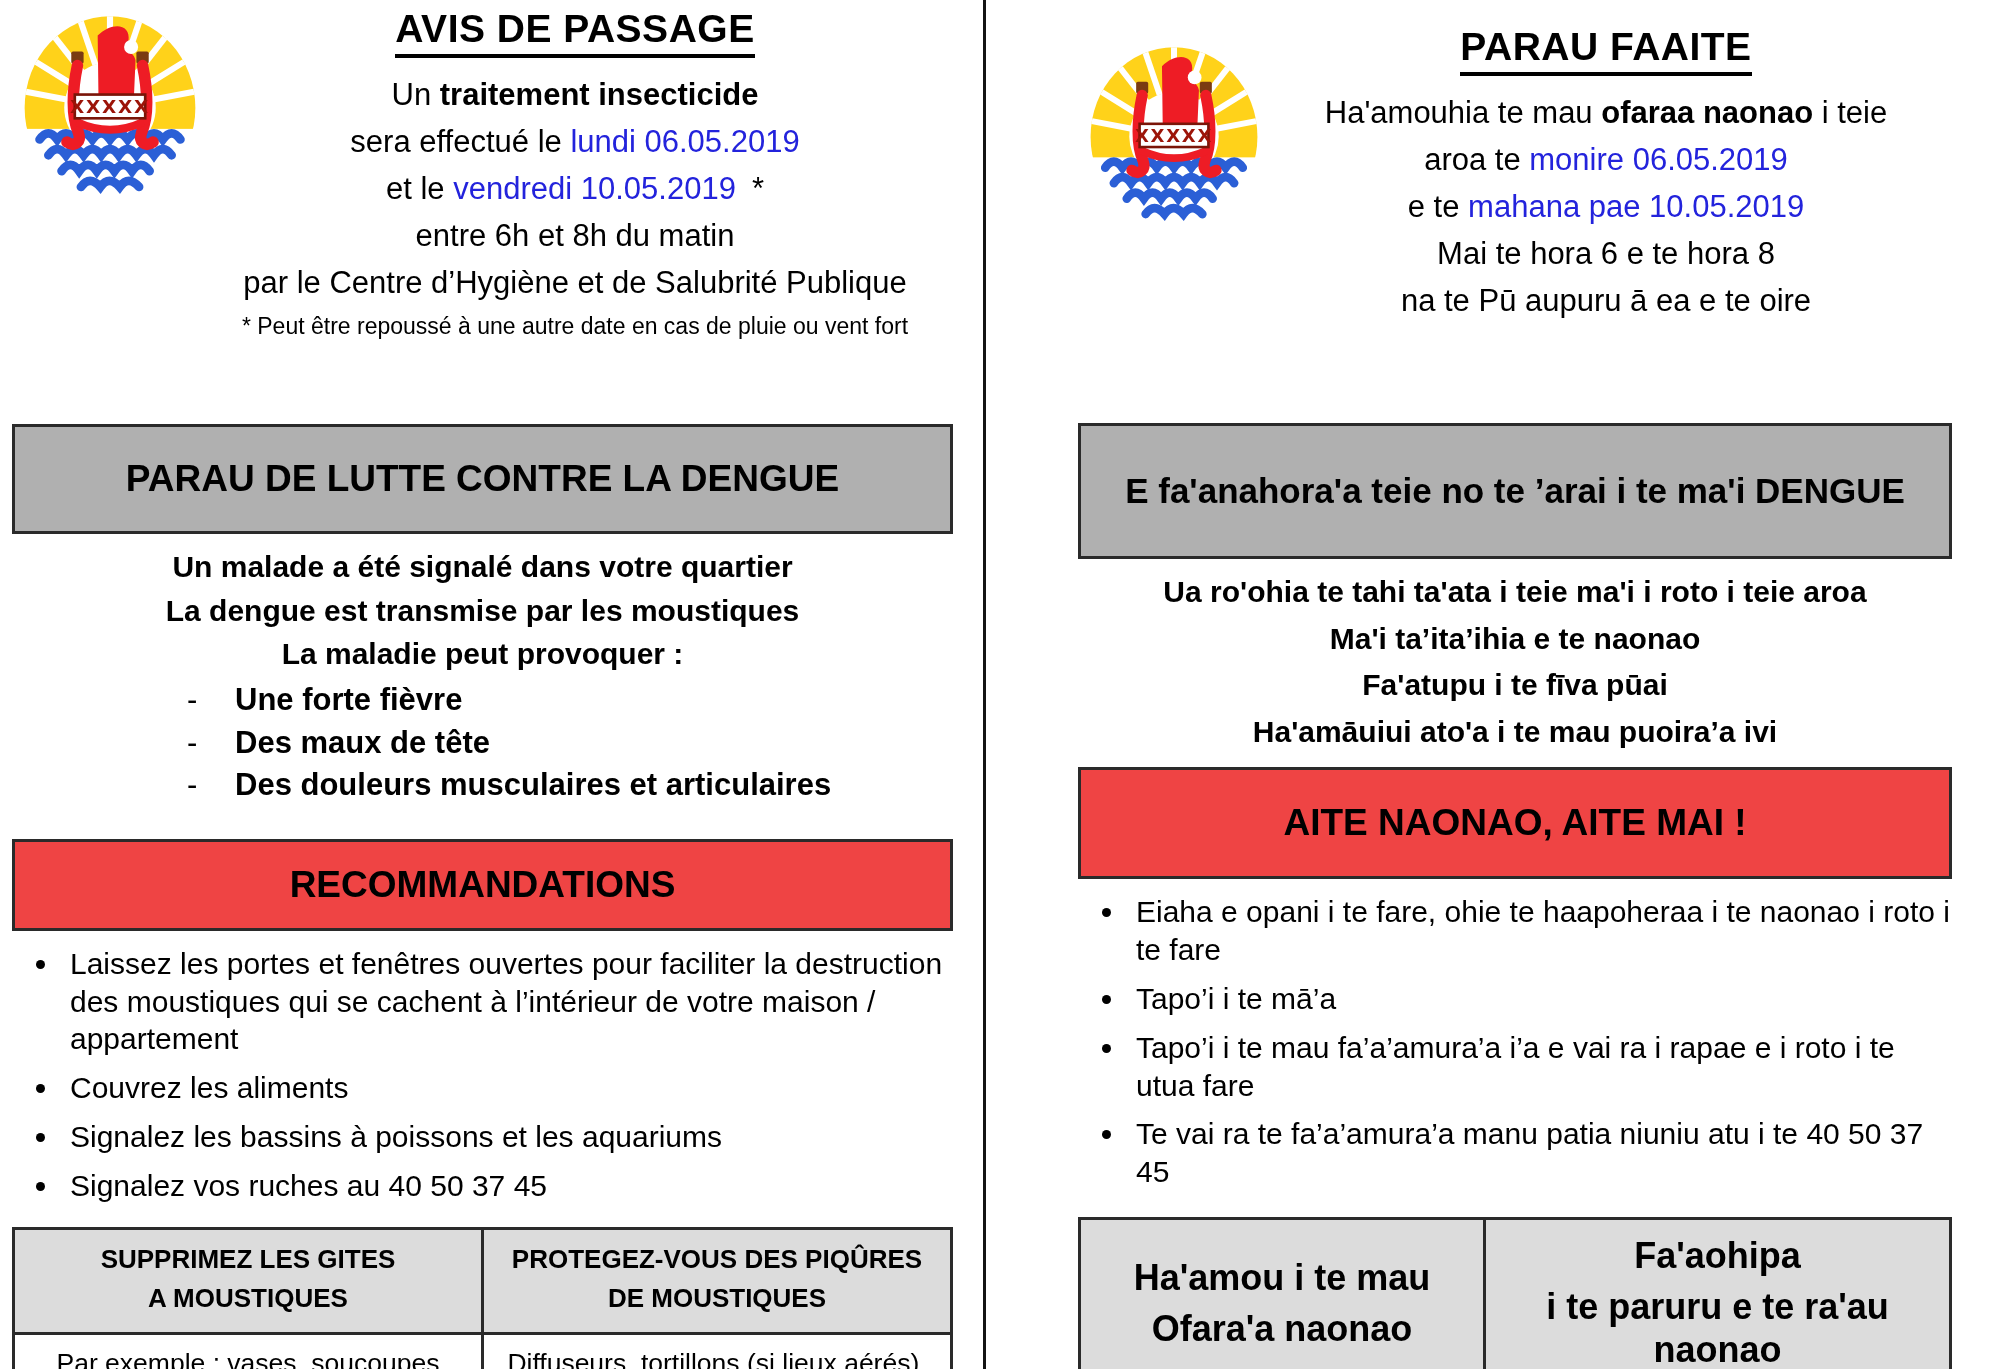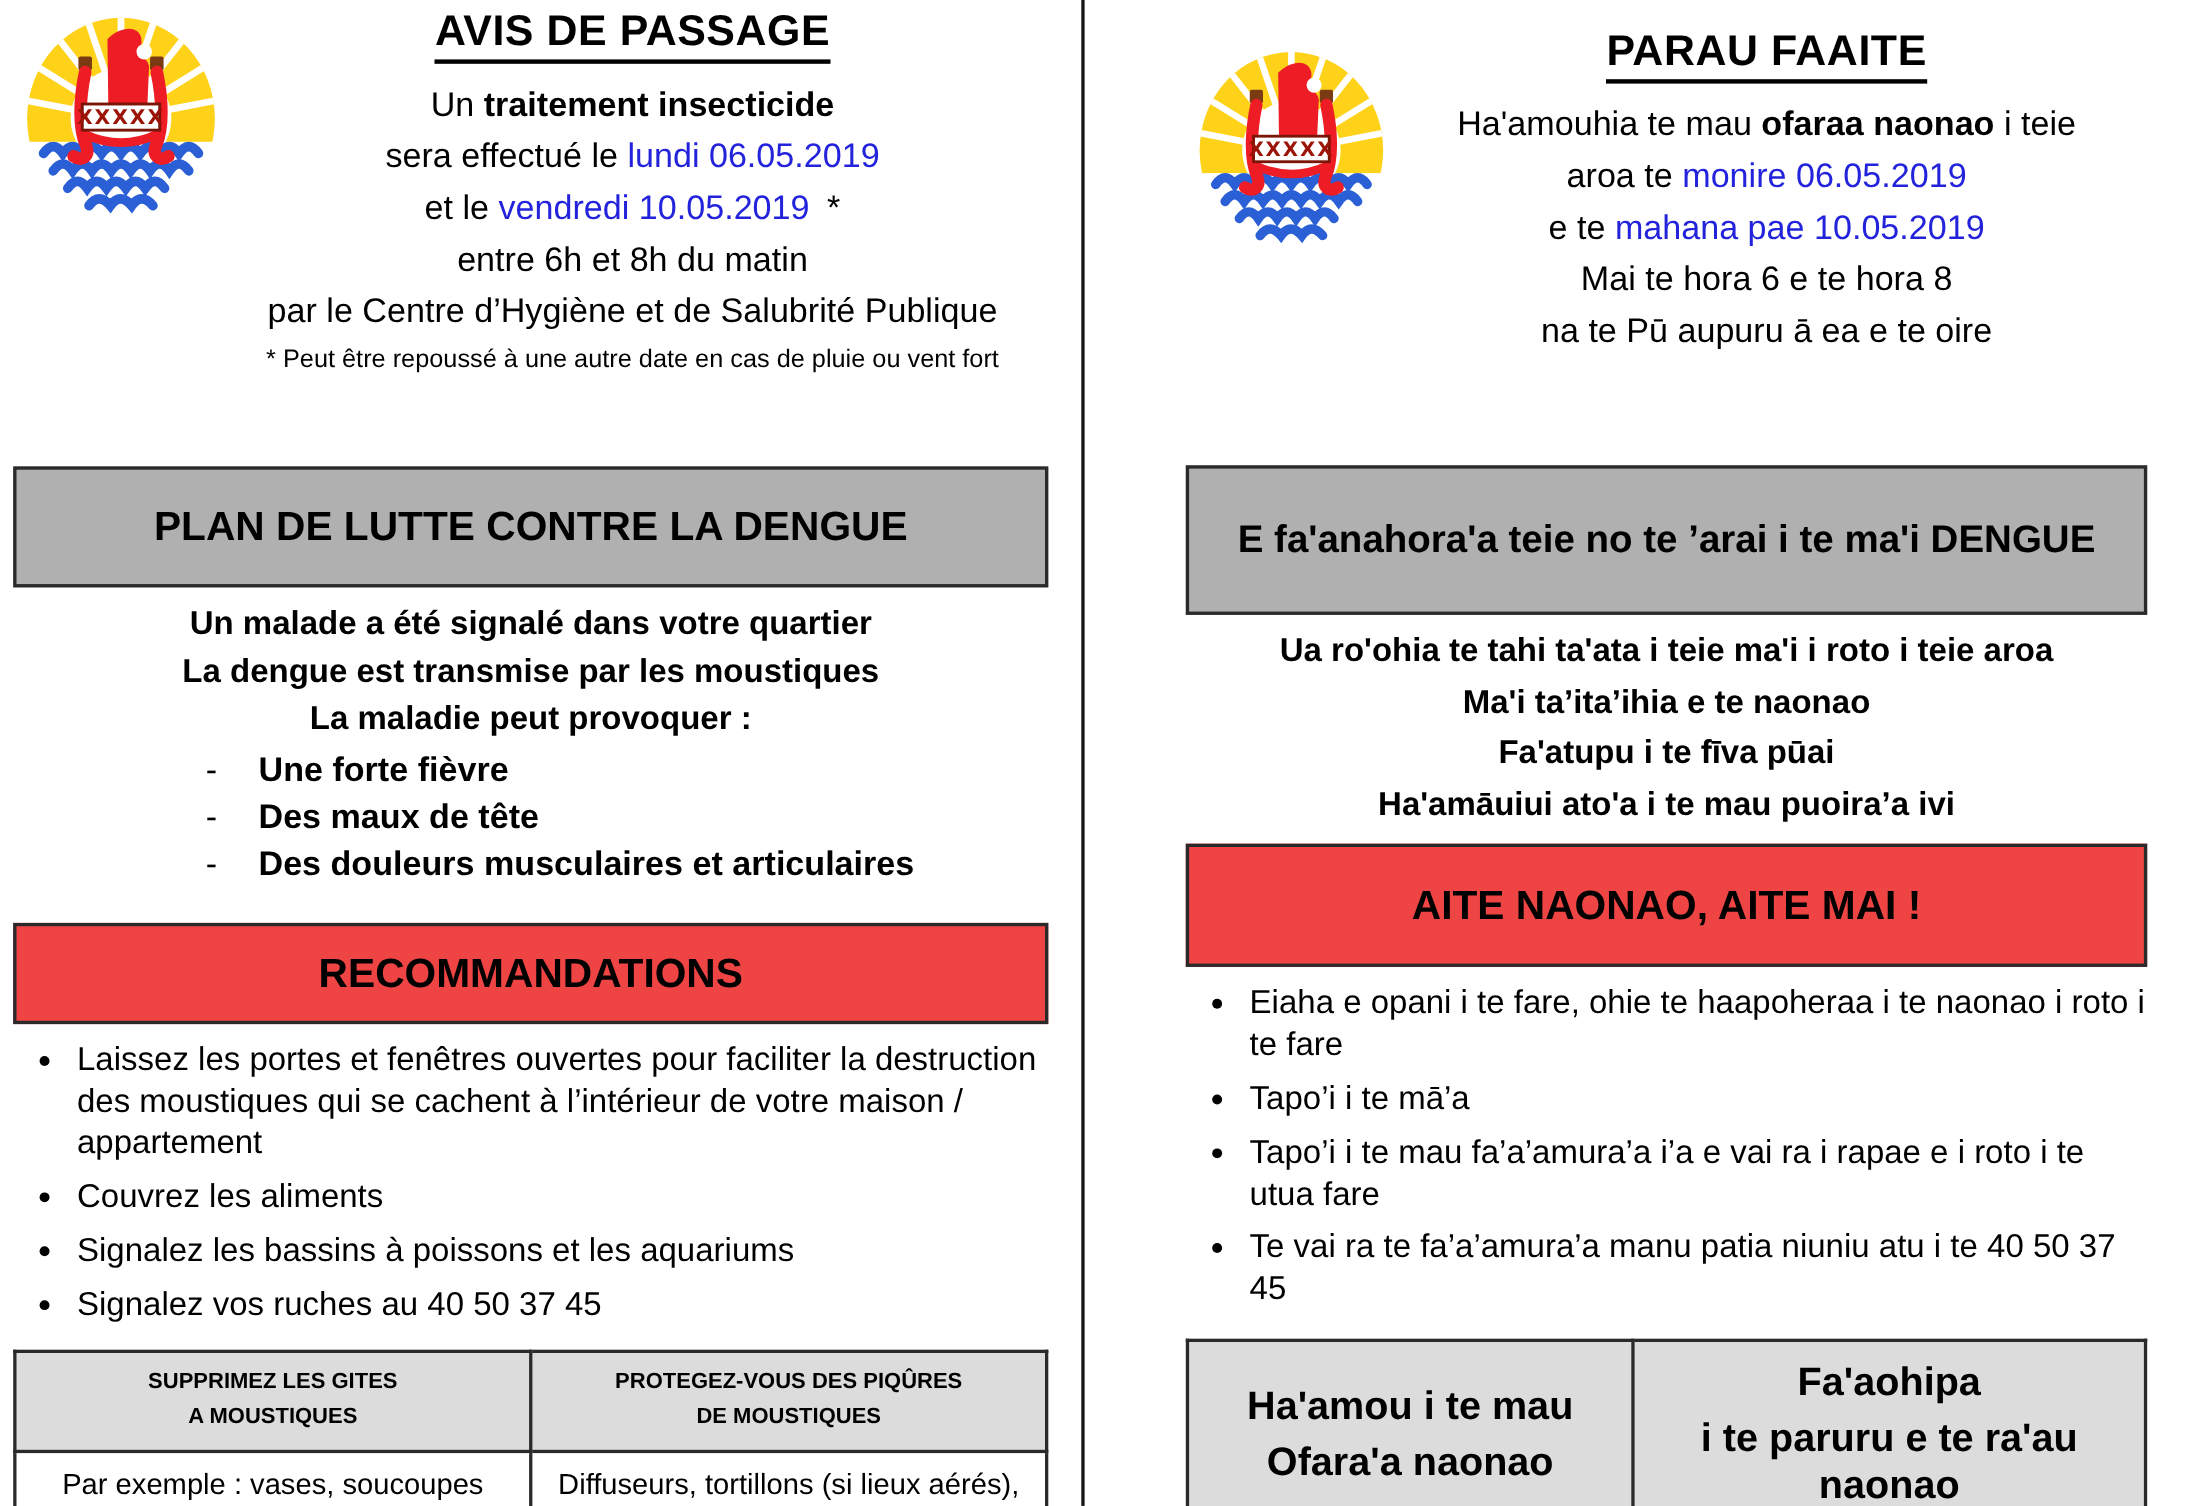--- a/index.html
+++ b/index.html
@@ -65,21 +65,21 @@
   .bullets li::before {
     content:""; position:absolute; left:-34px; top:15px;
     width:9px; height:9px; border-radius:50%; background:#000;
   }
 
   
   table.tips { border-collapse:collapse; width:100%; text-align:center; margin-top:22px; }
   .col-right table.tips { margin-top:26px; }
   table.tips, table.tips th, table.tips td { border:3px solid #2a2a2a; }
   table.tips th { background:#DCDCDC; font-weight:bold; padding:8px 6px 10px; }
-  .col-left  table.tips th { font-size:20px; width:49.5%; }
+  .col-left  table.tips th { font-size:26px; width:49.5%; }
   .col-right table.tips th { font-size:36px; }
   .col-right table.tips th.w1 { width:46.5%; }
   table.tips th .thline { display:block; margin:6px 0 8px; line-height:1.2; }
   table.tips td { background:#fff; vertical-align:top; font-weight:normal; }
   .col-left  table.tips td { font-size:26.5px; line-height:1.28; padding:12px 10px 22px; }
   .col-right table.tips td { font-size:29px;  line-height:1.35; padding:18px 12px 26px; }
 
   .hidden-defs { position:absolute; width:0; height:0; overflow:hidden; }
 </style>
 </head>
@@ -135,21 +135,21 @@
         <p class="intro-line"><span>Un </span><span class="b">traitement insecticide</span></p>
         <p class="intro-line"><span>sera effectué le </span><span class="blue">lundi 06.05.2019</span></p>
         <p class="intro-line"><span>et le </span><span class="blue">vendredi 10.05.2019</span><span class="star">*</span></p>
         <p class="intro-line">entre 6h et 8h du matin</p>
         <p class="intro-line">par le Centre d’Hygiène et de Salubrité Publique</p>
         <p class="footnote">* Peut être repoussé à une autre date en cas de pluie ou vent fort</p>
       </div>
     </div>
 
     <div class="graybox gb-dark gb1">
-      <span>PLAN DE LUTTE CONTRE LA DENGUE</span>
+      <span>PARAU DE LUTTE CONTRE LA DENGUE</span>
     </div>
 
     <div class="center-lines">
       <p>Un malade a été signalé dans votre quartier</p>
       <p>La dengue est transmise par les moustiques</p>
       <p>La maladie peut provoquer :</p>
     </div>
 
     <div class="dashlist">
       <div class="dash-item">

